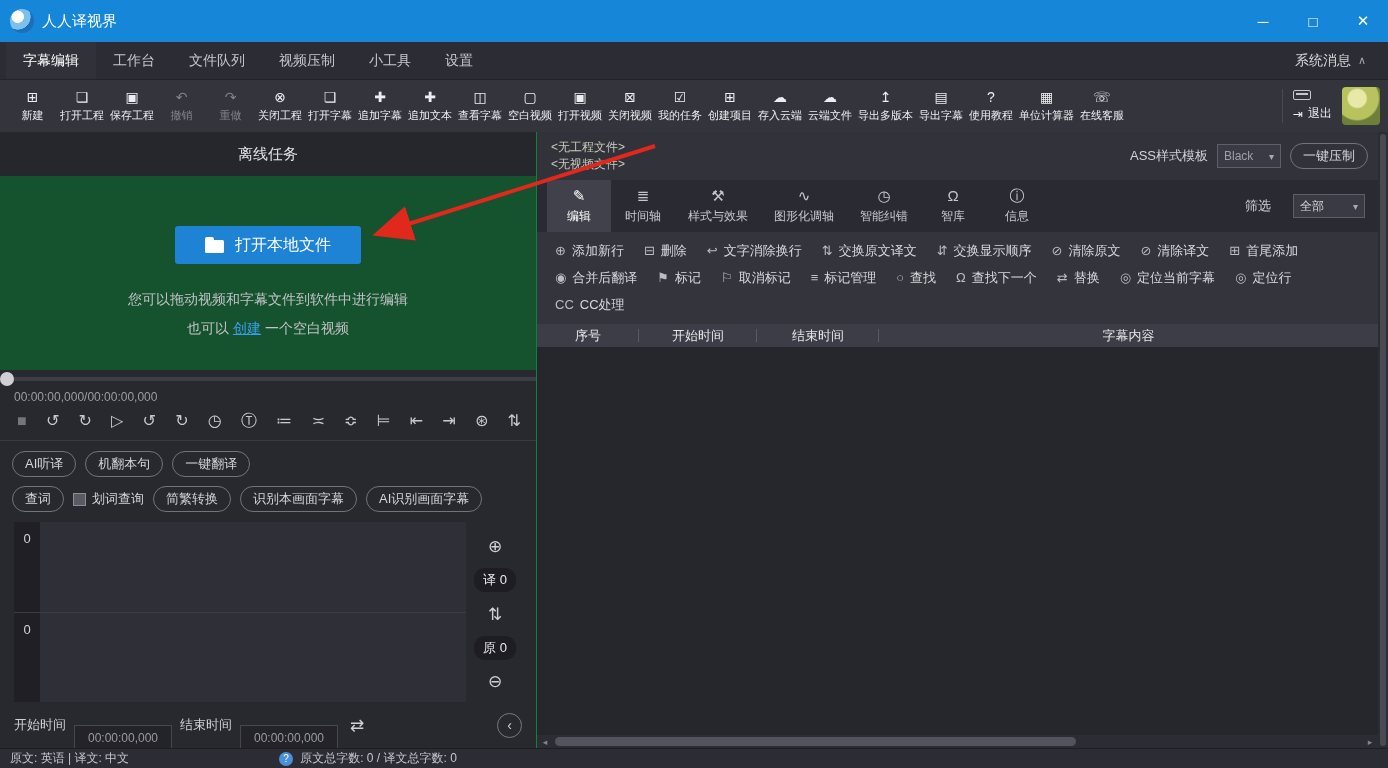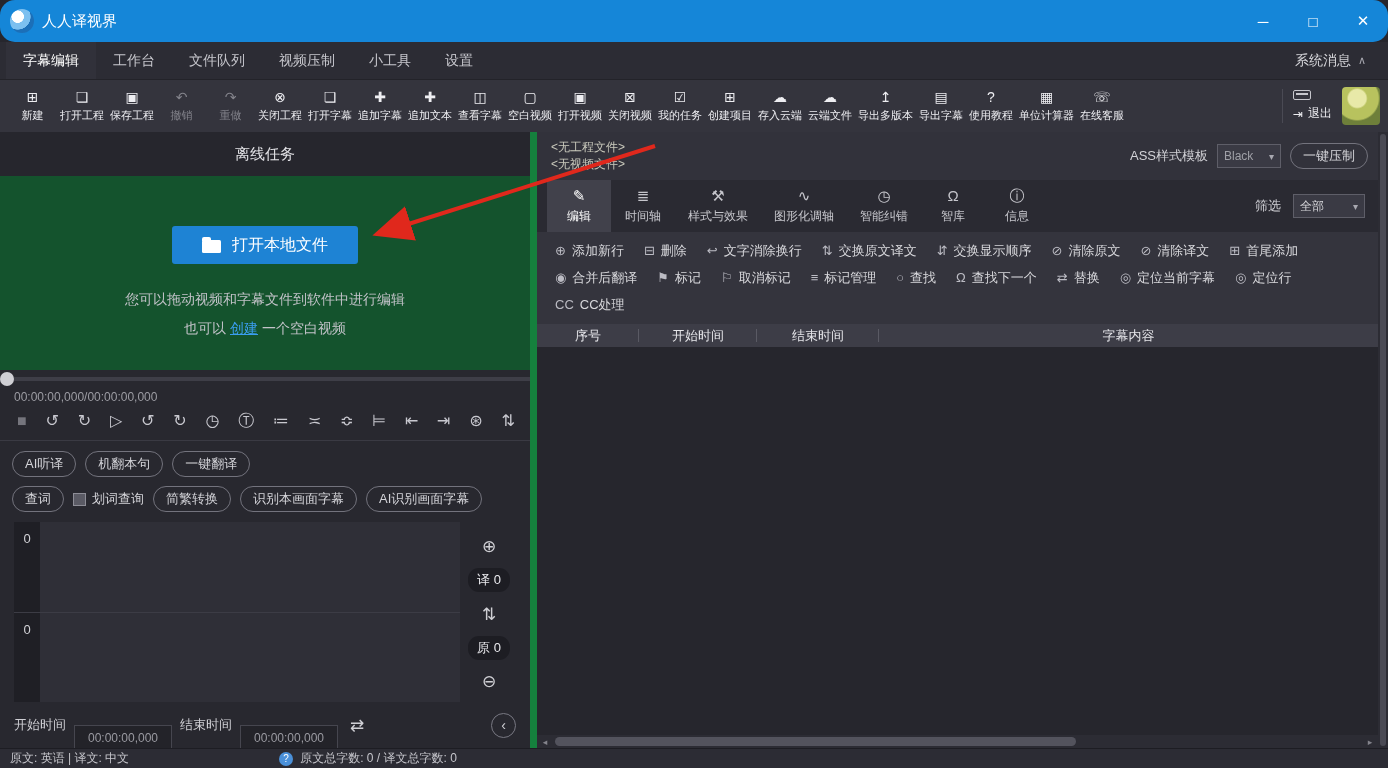--- a/index.html
+++ b/index.html
@@ -3,21 +3,21 @@
 <meta charset="utf-8">
 <style>
 *{margin:0;padding:0;box-sizing:border-box;}
 html,body{width:1388px;height:768px;overflow:hidden;background:#222;}
 body{font-family:"Liberation Sans","DejaVu Sans",sans-serif;}
 button{background:none;border:none;font:inherit;color:inherit;}
 .app{position:relative;width:1388px;height:768px;display:flex;flex-direction:column;background:#26262d;color:#d8d8dc;font-size:13px;}
 .arrow-overlay{position:absolute;inset:0;z-index:100;pointer-events:none;}
 
 
-.titlebar{height:42px;flex:0 0 auto;background:#1586d8;display:flex;align-items:center;color:#fff;border-radius:15px;}
+.titlebar{height:42px;flex:0 0 auto;background:#1586d8;display:flex;align-items:center;color:#fff;}
 .logo{width:24px;height:24px;margin:0 8px 0 10px;border-radius:50%;background:radial-gradient(circle at 32% 32%,#ffffff 0 26%,#7cc0f0 28% 55%,#1b6fb8 57% 100%);}
 .app-name{font-size:15px;}
 .win-controls{margin-left:auto;display:flex;height:100%;}
 .win-btn{width:50px;height:100%;display:flex;align-items:center;justify-content:center;font-size:15px;}
 
 
 .menubar{height:38px;flex:0 0 auto;background:#2c2c34;display:flex;align-items:center;padding-left:6px;border-bottom:1px solid #232329;}
 .menu-item{padding:0 17px;height:100%;display:flex;align-items:center;font-size:14px;color:#c6c6cc;font-family:Liberation Serif, serif;}
 .menu-item.active{color:#fff;background:#31313a;}
 .sys-msg{margin-left:auto;display:flex;align-items:center;gap:7px;padding:0 22px;font-size:14px;color:#d6d6da;}
@@ -32,21 +32,21 @@
 .toolbar-right{margin-left:auto;display:flex;align-items:center;gap:10px;}
 .tb-divider{width:1px;height:34px;background:#4a4a54;}
 .logout-block{display:flex;flex-direction:column;align-items:flex-start;gap:5px;}
 .card-icon{width:18px;height:10px;border:1px solid #c6c6cc;border-radius:2px;position:relative;}
 .card-icon::after{content:"";position:absolute;left:2px;top:2px;right:2px;height:2px;background:#c6c6cc;}
 .logout-row{display:flex;align-items:center;gap:5px;font-size:12px;color:#eeeef2;}
 .avatar{width:38px;height:38px;border-radius:4px;margin-right:2px;background:radial-gradient(circle at 40% 30%,#e8e9a8 0 25%,#b8c25e 30% 60%,#6e7f3a 65% 100%);}
 
 
 .main{flex:1;display:flex;min-height:0;}
-.left-panel{flex:0 0 537px;width:537px;background:#28282f;border-right:7px solid #15803d;display:flex;flex-direction:column;}
+.left-panel{flex:0 0 537px;width:537px;background:#28282f;border-right:1px solid #15803d;display:flex;flex-direction:column;}
 .right-panel{flex:1;min-width:0;display:flex;}
 .rp-main{flex:1;min-width:0;display:flex;flex-direction:column;}
 
 
 .offline-header{height:44px;flex:0 0 auto;display:flex;align-items:center;justify-content:center;font-size:15px;color:#e2e2e6;background:#26262d;}
 .drop-area{height:194px;flex:0 0 auto;display:flex;flex-direction:column;align-items:center;background:#14532d;}
 .open-local-btn{margin-top:50px;width:186px;height:38px;background:#1e83d4;border-radius:3px;color:#fff;font-size:16px;display:flex;align-items:center;justify-content:center;gap:11px;}
 .folder-icon{width:19px;height:13px;background:#fff;border-radius:1.5px;position:relative;margin-top:2px;}
 .folder-icon::before{content:"";position:absolute;top:-3px;left:0;width:9px;height:4px;background:#fff;border-radius:2px 2px 0 0;}
 .hint1{margin-top:27px;font-size:14px;color:#c2c2c8;}
@@ -84,21 +84,21 @@
 .rp-header-right{margin-left:auto;display:flex;align-items:center;gap:9px;}
 .ass-label{font-size:13px;color:#d2d2d7;}
 .select-box{height:24px;min-width:64px;background:#3a3a44;border:1px solid #5e5e68;display:inline-flex;align-items:center;justify-content:space-between;gap:5px;padding:0 6px;font-size:12px;color:#9fa0a7;}
 .caret{font-size:10px;color:#a8a8b0;}
 .compress{height:26px;border-radius:14px;}
 .tabs-row{height:52px;flex:0 0 auto;background:#2a2a32;display:flex;align-items:stretch;padding-left:10px;}
 .tab{display:flex;flex-direction:column;align-items:center;justify-content:center;gap:4px;padding:0 13px;min-width:64px;color:#c6c6cc;}
 .tab.active{background:#41414b;color:#fff;}
 .tab-icon{font-size:15px;line-height:16px;}
 .tab-label{font-size:12px;white-space:nowrap;}
-.filter-wrap{margin-left:auto;display:flex;align-items:center;gap:12px;padding-right:13px;font-size:13px;color:#d2d2d7;}
+.filter-wrap{margin-left:auto;display:flex;align-items:center;gap:22px;padding-right:13px;font-size:13px;color:#d2d2d7;}
 .select-box.filter{min-width:72px;color:#d6d6da;}
 .edit-toolbar{flex:0 0 auto;background:#34343d;padding:5px 8px 6px 8px;display:flex;flex-direction:column;}
 .edit-line{display:flex;align-items:center;}
 .edit-btn{display:inline-flex;align-items:center;gap:6px;height:27px;padding:0 10px;font-size:13px;color:#d8d8dc;white-space:nowrap;}
 .edit-btn .glyph{font-size:13px;color:#bcbcc4;}
 .table-header{height:23px;flex:0 0 auto;background:#3d3d47;display:flex;align-items:center;font-size:13px;color:#e6e6ea;}
 .th{position:relative;display:flex;align-items:center;justify-content:center;height:100%;}
 .th:nth-child(1){width:102px;}
 .th:nth-child(2){width:118px;}
 .th:nth-child(3){width:122px;}

